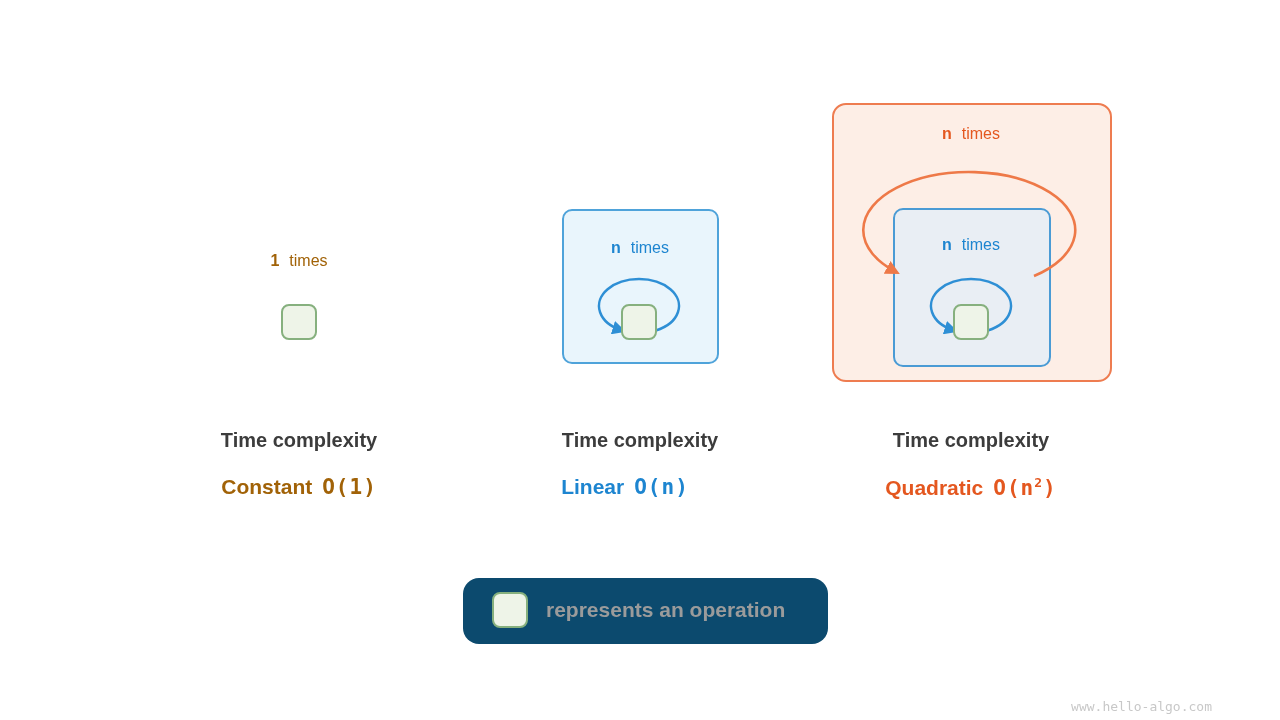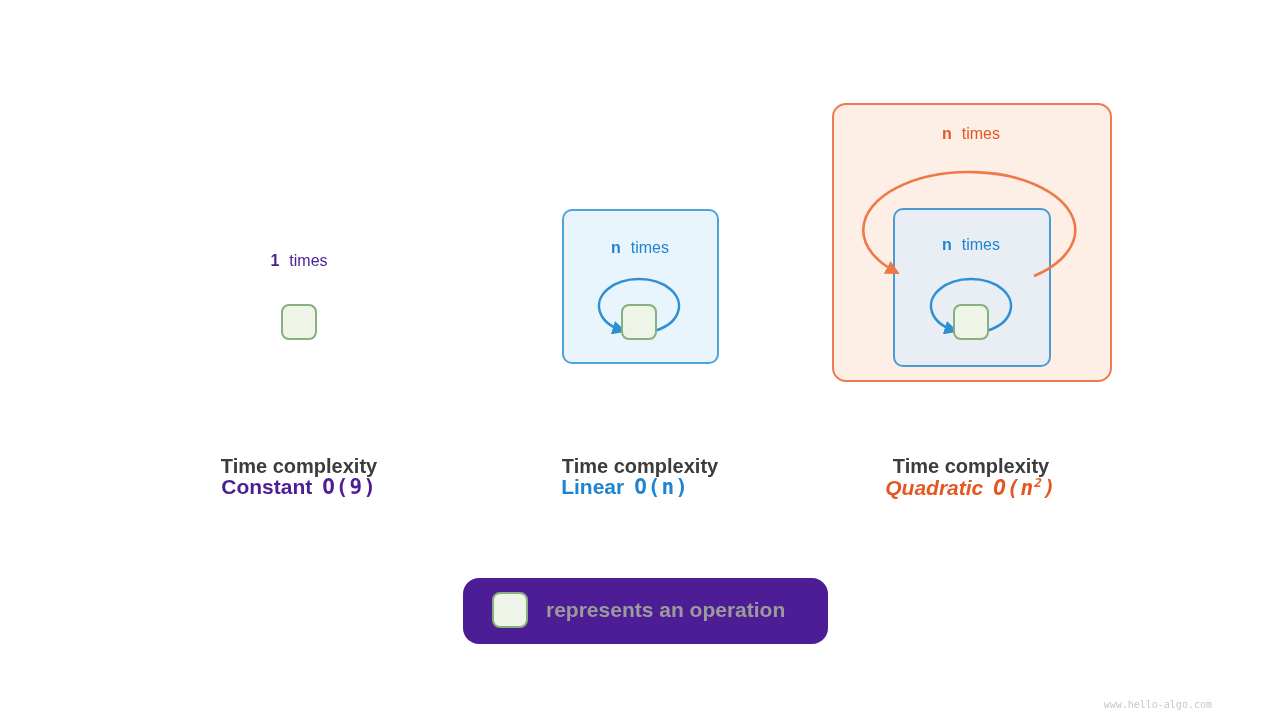--- a/index.html
+++ b/index.html
@@ -10,25 +10,25 @@
     background: #ffffff;
     font-family: "Liberation Sans", sans-serif;
     overflow: hidden;
   }
   .abs { position: absolute; }
   .cx { transform: translateX(-50%); white-space: nowrap; }
 
   
   .times-label { font-size: 16px; }
   .times-label .count { font-weight: bold; margin-right: 10px; }
-  .green-text  { color: #4c1d95; }
+  .green-text  { color: #a16207; }
   .blue-text   { color: #1d85d0; }
   .orange-text { color: #e4571f; }
 
-  .tc-title { font-size: 20px; font-weight: bold; color: #3c3c3c; margin-top: 26px; }
+  .tc-title { font-size: 20px; font-weight: bold; color: #3c3c3c; }
 
   .complexity { font-size: 21px; font-weight: bold; }
   .complexity .bigo {
     font-family: "DejaVu Sans Mono", monospace;
     font-weight: bold;
     margin-left: 10px;
     letter-spacing: 1px;
   }
   .complexity sup { font-size: 13px; }
 
@@ -54,32 +54,32 @@
   }
   .orange-box {
     background: #fdeee6;
     border: 2px solid #ee7c50;
     border-radius: 14px;
     box-sizing: border-box;
   }
 
   
   .legend {
-    background: #4c1d95;
+    background: #0c4a6e;
     border-radius: 16px;
   }
   .legend-label {
     font-size: 21px;
     font-weight: bold;
     color: #9b9b9b;
   }
 
   .watermark {
     font-family: "DejaVu Sans Mono", monospace;
-    font-size: 10px;
+    font-size: 13px;
     color: #c8c8c8;
   }
 </style>
 </head>
 <body>
 
 <div class="canvas">
 
   <div class="abs cx times-label green-text" style="left:299px; top:252px;">
     <span class="count">1</span><span>times</span>
@@ -134,28 +134,28 @@
       </marker>
     </defs>
     <path d="M 178 109 A 106 58 0 1 0 40 105" fill="none" stroke="#ee7948" stroke-width="2.6" marker-end="url(#arrow-orange)"></path>
   </svg>
 
   <div class="abs cx tc-title" style="left:299px; top:429px;">Time complexity</div>
   <div class="abs cx tc-title" style="left:640px; top:429px;">Time complexity</div>
   <div class="abs cx tc-title" style="left:971px; top:429px;">Time complexity</div>
 
   <div class="abs cx complexity green-text" style="left:299px; top:475px;">
-    <span>Constant</span><span class="bigo">O(9)</span>
+    <span>Constant</span><span class="bigo">O(1)</span>
   </div>
 
   <div class="abs cx complexity blue-text" style="left:625px; top:475px;">
     <span>Linear</span><span class="bigo">O(n)</span>
   </div>
 
-  <div class="abs cx complexity orange-text" style="left:971px; top:475px;font-style:italic;">
+  <div class="abs cx complexity orange-text" style="left:971px; top:475px;">
     <span>Quadratic</span><span class="bigo"><span>O(n</span><sup>2</sup><span>)</span></span>
   </div>
 
   <div class="abs legend" style="left:463px; top:578px; width:365px; height:66px;">
     <div class="abs op-square" style="left:29px; top:14px;"></div>
     <div class="abs legend-label" style="left:83px; top:20px;">represents an operation</div>
   </div>
 
   <div class="abs watermark" style="right:68px; top:699px;">www.hello-algo.com</div>
 

